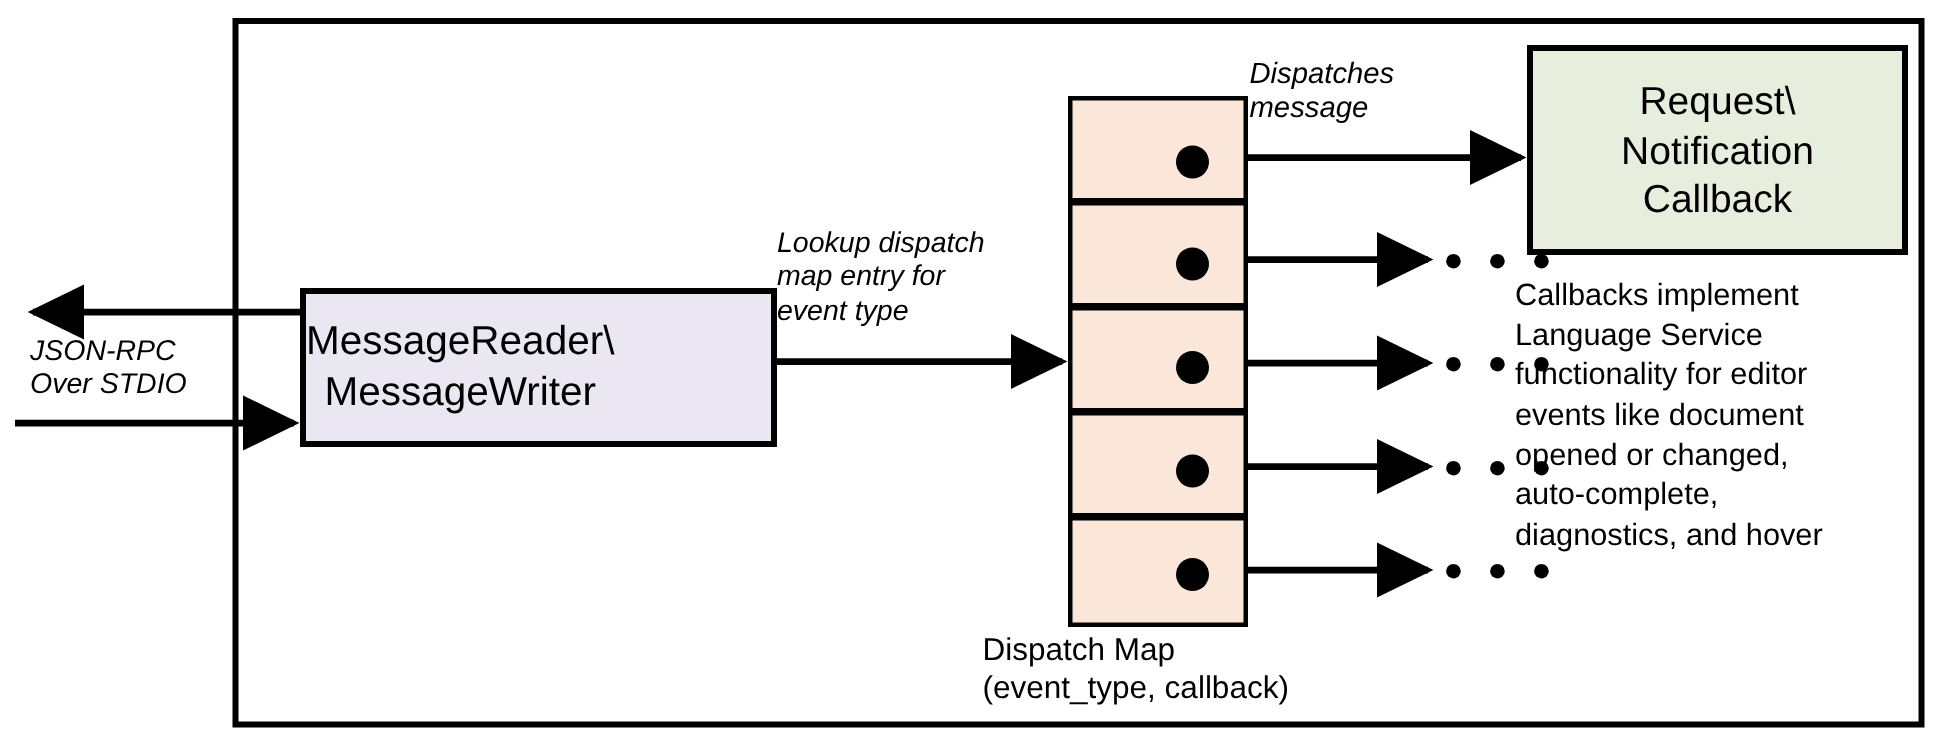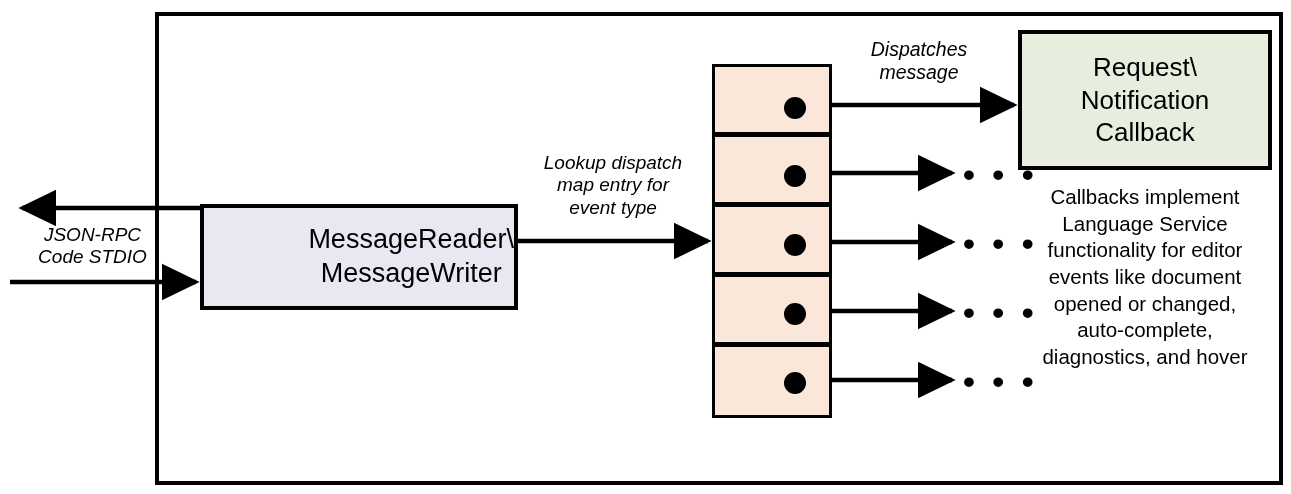--- a/index.html
+++ b/index.html
@@ -22,21 +22,20 @@
     position: absolute;
     left: 0;
     top: 0;
     width: 1291px;
     height: 494px;
     pointer-events: none;
   }
   .txt {
     position: absolute;
     line-height: 1.18;
-    text-align: center;
     white-space: pre-line;
     color: #000;
   }
   .italic { font-style: italic; }
 
   
   #ls-frame {
     position: absolute;
     left: 155px;
     top: 12px;
@@ -54,29 +53,29 @@
     text-decoration: underline;
     text-underline-offset: 5px;
     text-decoration-thickness: 3px;
     text-align: left;
   }
 
   
   #mrw-box {
     position: absolute;
     left: 200px;
-    top: 204px;
+    top: 192px;
     width: 318px;
     height: 106px;
     background: #eae7f2;
     border: 4px solid #000;
     box-sizing: border-box;
     display: flex;
     align-items: center;
-    justify-content: flex-end;
+    justify-content: flex-start;
   }
   #mrw-label {
     font-size: 27px;
     text-align: center;
     line-height: 1.25;
     white-space: pre-line;
   }
   #mrw-caption {
     left: 196px;
     top: 306px;
@@ -222,21 +221,21 @@
       <line x1="792" y1="380" x2="952" y2="380" stroke="#000" stroke-width="4.5" marker-end="url(#ah)"></line>
     </g>
   </svg>
 
   <div id="mrw-box">
     <div id="mrw-label">MessageReader\
 MessageWriter</div>
   </div>
 
   <div class="txt italic" id="jsonrpc-caption">JSON-RPC
-Code STDIO</div>
+Over STDIO</div>
 
   <div class="txt italic" id="lookup-caption">Lookup dispatch
 map entry for
 event type</div>
 
   <div class="txt italic" id="dispatch-caption">Dispatches
 message</div>
 
   <div id="dmap">
     <div class="dcell" style="top:0px;height:71px;">
@@ -249,20 +248,22 @@
       <div class="ddot" style="left:69px;top:27px;"></div>
     </div>
     <div class="dcell" style="top:210px;height:71px;">
       <div class="ddot" style="left:69px;top:26px;"></div>
     </div>
     <div class="dcell" style="top:280px;height:74px;">
       <div class="ddot" style="left:69px;top:25px;"></div>
     </div>
   </div>
 
+  <div class="txt" id="dmap-caption">Dispatch Map
+(event_type, callback)</div>
 
   <div class="ellipsis" style="left:963px;top:157px;">• • •</div>
   <div class="ellipsis" style="left:963px;top:226px;">• • •</div>
   <div class="ellipsis" style="left:963px;top:295px;">• • •</div>
   <div class="ellipsis" style="left:963px;top:364px;">• • •</div>
 
   <div id="cb-box">
     <div id="cb-label">Request\
 Notification
 Callback</div>

